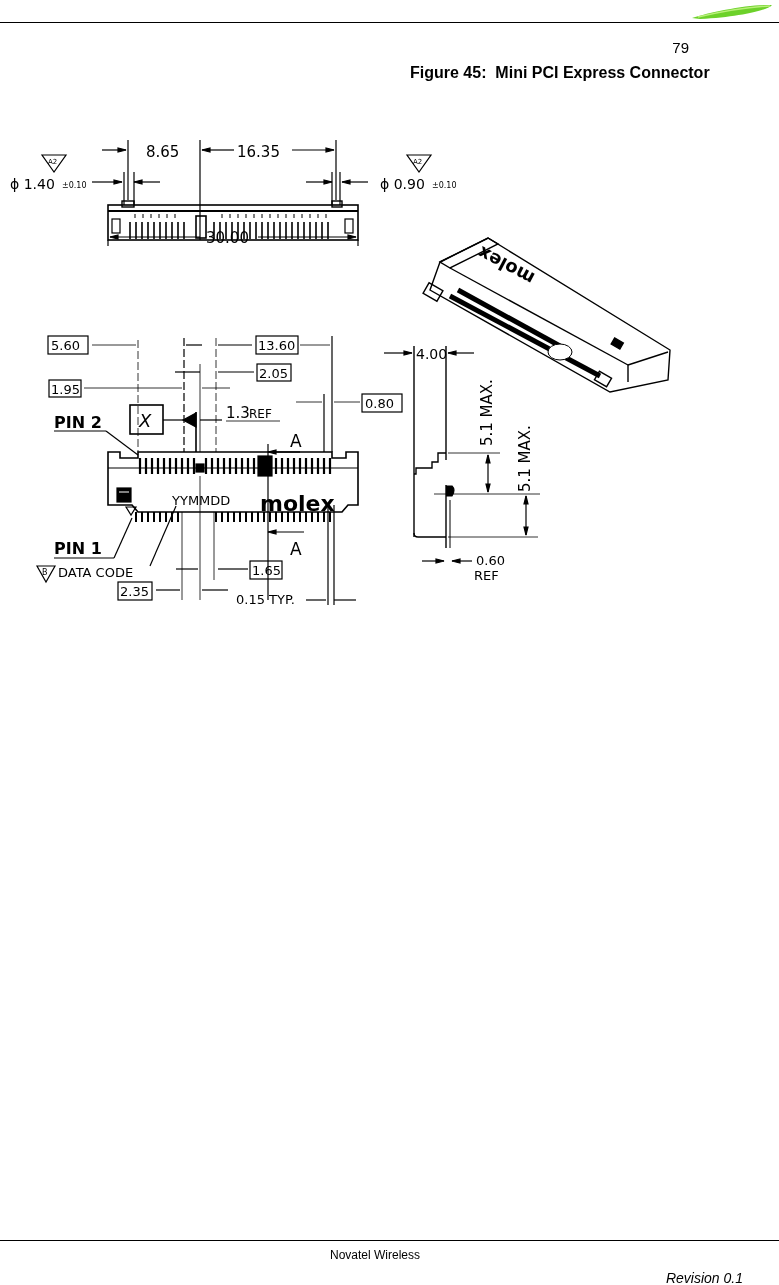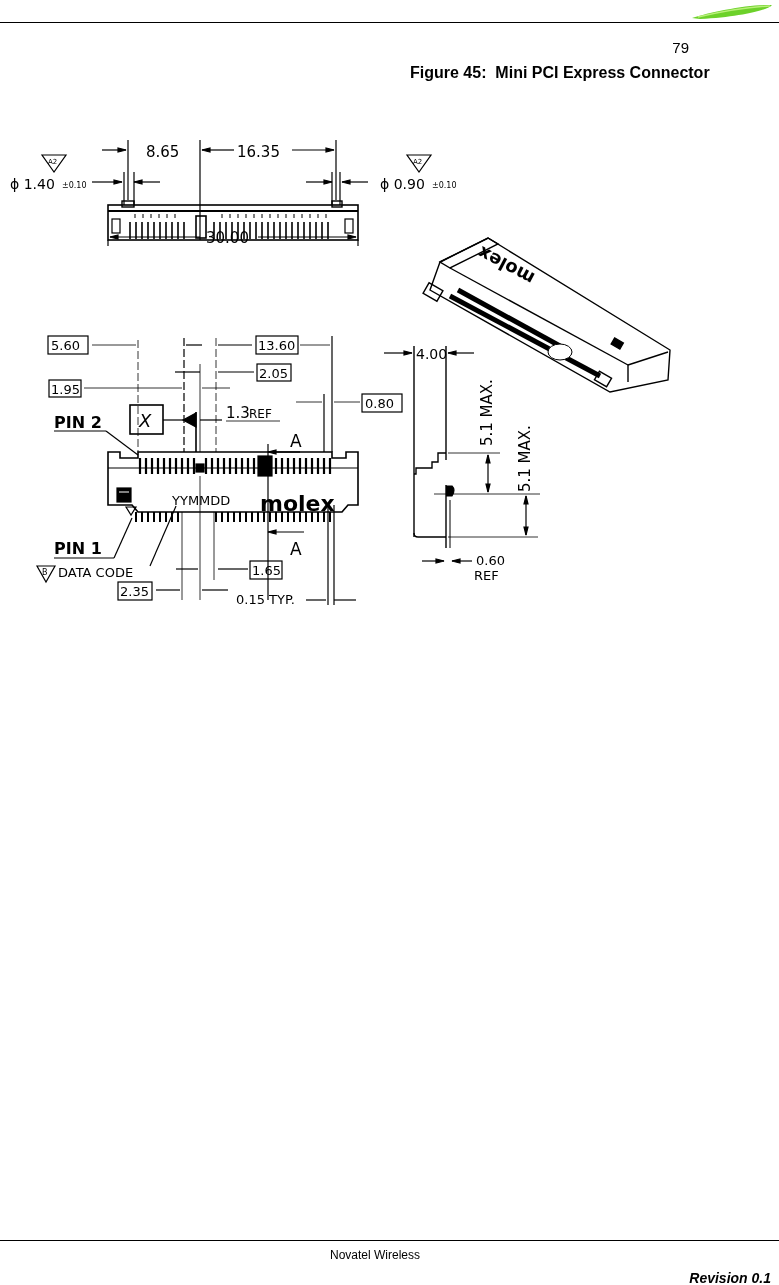--- a/index.html
+++ b/index.html
@@ -4,21 +4,21 @@
 <style>
   html,body{margin:0;padding:0;background:#fff;}
   body{width:779px;height:1285px;position:relative;overflow:hidden;font-family:"Liberation Sans",sans-serif;color:#000;}
   .page-number{position:absolute;left:0;top:0;width:689px;text-align:right;font-size:15px;line-height:22px;top:1px;margin-top:36px;}
   .logo-swoosh{position:absolute;left:690px;top:2px;width:84px;height:20px;}
   .header-rule{position:absolute;left:0;top:22px;width:779px;height:1px;background:#000;}
   .figure-caption{position:absolute;left:390px;top:64px;font-size:16px;font-weight:bold;white-space:pre;margin-left:20px;}
   .drawing{position:absolute;left:0;top:118px;width:700px;height:500px;}
   .footer-rule{position:absolute;left:0;top:1240px;width:779px;height:1px;background:#000;}
   .footer-company{position:absolute;left:330px;top:1248px;font-size:12px;}
-  .footer-revision{position:absolute;right:8px;top:1270px;font-size:14px;font-style:italic;font-weight:bold;}
+  .footer-revision{position:absolute;right:36px;top:1270px;font-size:14px;font-style:italic;}
   svg text{font-family:"DejaVu Sans",sans-serif;}
 </style>
 </head>
 <body>
 
 <div class="page-number">79</div>
 <svg class="logo-swoosh" viewBox="0 0 84 20">
   <path d="M2 16 C 20 10, 60 2, 82 3 C 78 8, 50 15, 10 17 Z" fill="#6cd12a"></path>
   <path d="M8 15 C 30 10, 60 5, 80 4" stroke="#b9ef7a" stroke-width="1.5" fill="none"></path>
 </svg>

